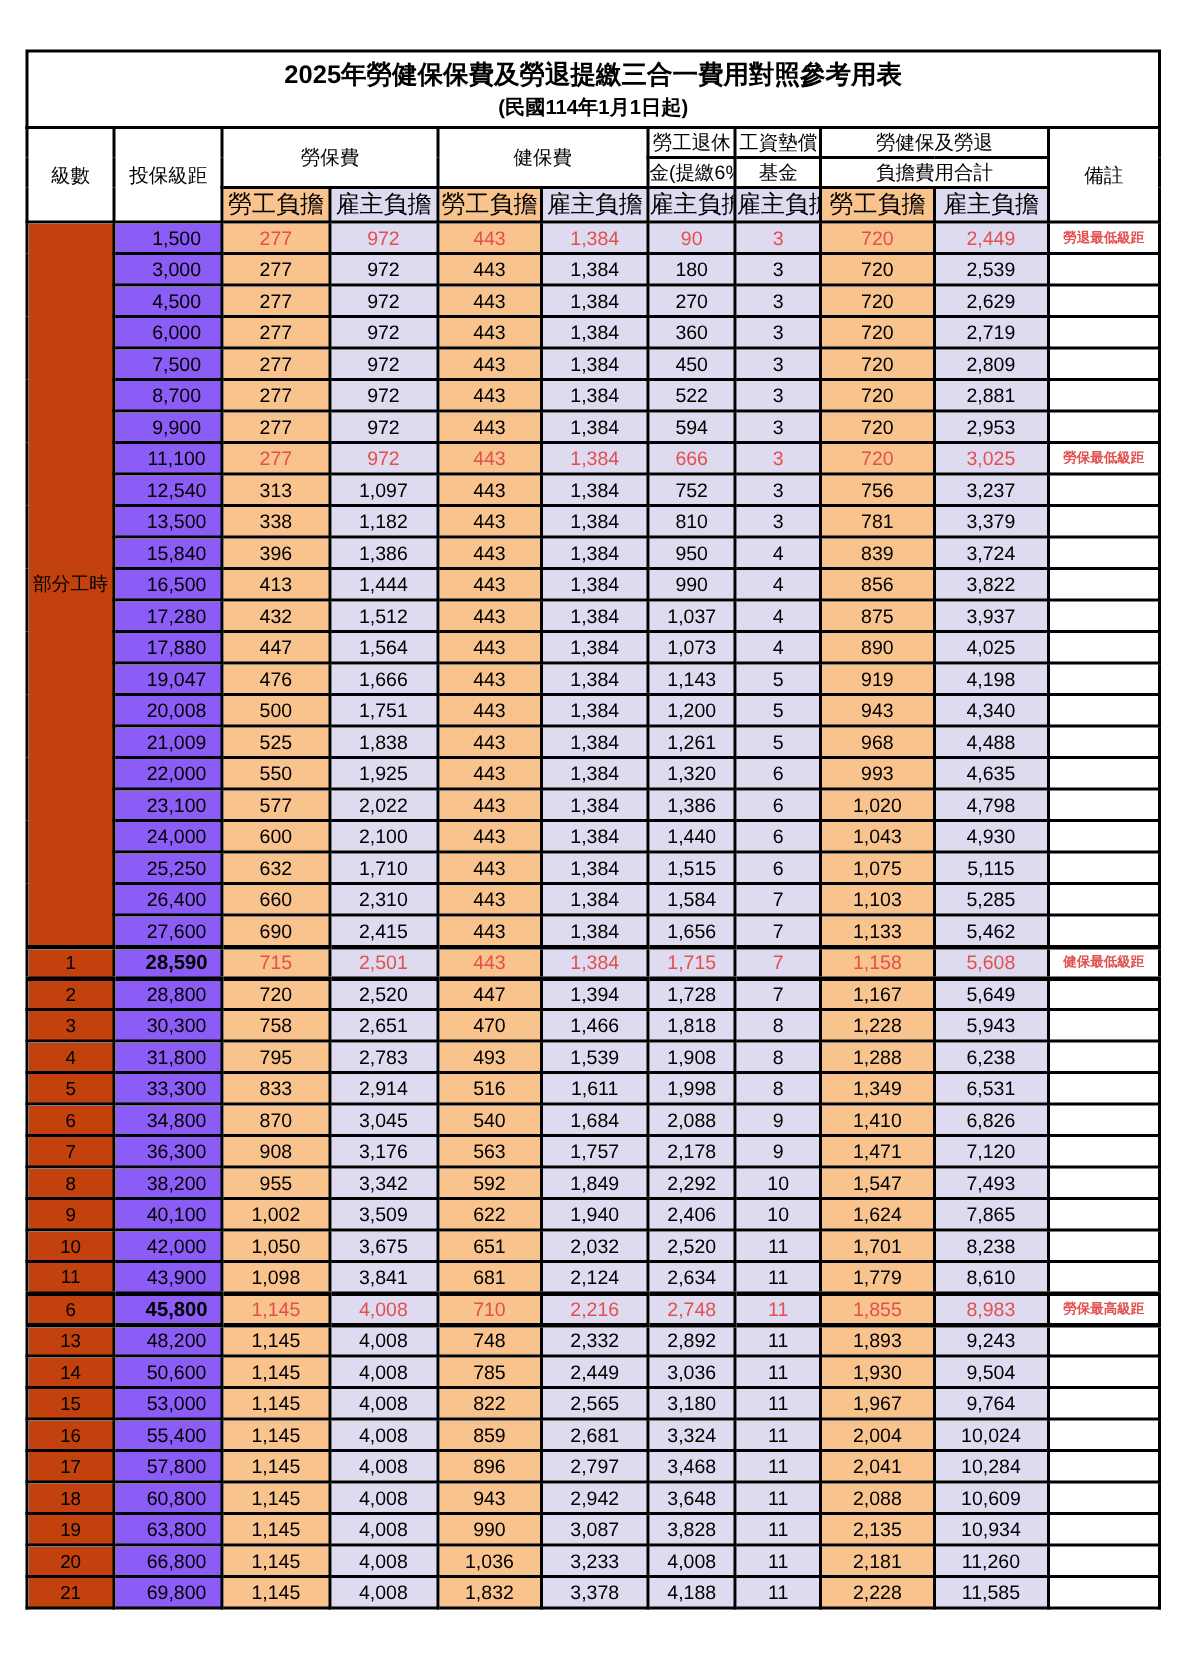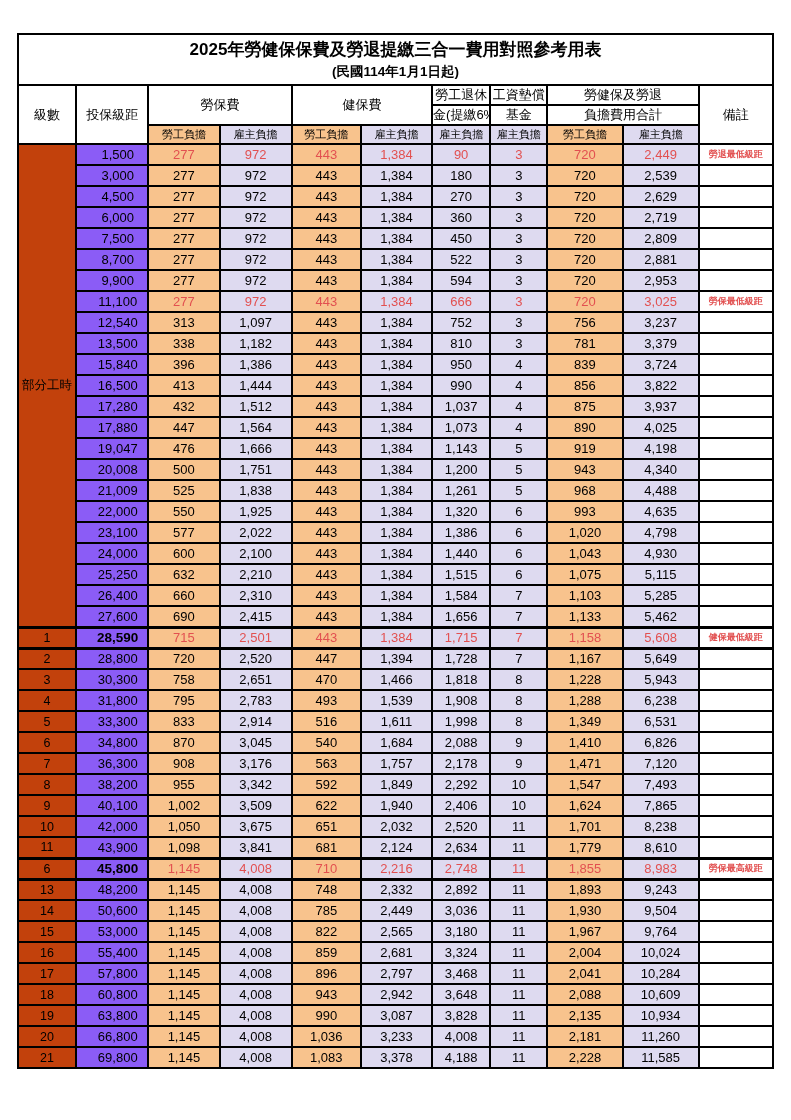--- a/index.html
+++ b/index.html
@@ -33,21 +33,21 @@
     border:2px solid var(--border);
     text-align:center;
     vertical-align:middle;
     padding:0;
     overflow:hidden;
     white-space:nowrap;
   }
   thead th{font-weight:normal;font-size:13px;background:#fff;}
   thead tr.grp1 th{height:20px;}
   thead tr.grp2 th{height:19px;}
-  thead tr.subs th{height:19px;font-size:11px;}
+  thead tr.subs th{height:19px;font-size:16px;}
   thead th.sub-emp{background:var(--orange);}
   thead th.sub-er{background:var(--lavender);}
   tbody td{font-size:13px;height:21px;}
   tbody td.level{font-size:12.5px;background:#c2410c;}
   tbody td.bracket{background:#8b5cf6;padding-left:11px;}
   tbody td.emp{background:var(--orange);}
   tbody td.er{background:var(--lavender);}
   tbody td.note{
     background:#fff;font-size:9px;font-weight:bold;color:var(--red);
     letter-spacing:0px;
@@ -346,21 +346,21 @@
           <td class="er">1,384</td>
           <td class="er">1,440</td>
           <td class="er">6</td>
           <td class="emp">1,043</td>
           <td class="er">4,930</td>
           <td class="note"></td>
         </tr>
         <tr class="">
           <td class="bracket">25,250</td>
           <td class="emp">632</td>
-          <td class="er">2,210</td>
+          <td class="er">1,710</td>
           <td class="emp">443</td>
           <td class="er">1,384</td>
           <td class="er">1,515</td>
           <td class="er">6</td>
           <td class="emp">1,075</td>
           <td class="er">5,115</td>
           <td class="note"></td>
         </tr>
         <tr class="">
           <td class="bracket">26,400</td>
@@ -644,21 +644,21 @@
           <td class="er">11</td>
           <td class="emp">2,181</td>
           <td class="er">11,260</td>
           <td class="note"></td>
         </tr>
         <tr class="">
           <td class="level">21</td>
           <td class="bracket">69,800</td>
           <td class="emp">1,145</td>
           <td class="er">4,008</td>
-          <td class="emp">1,083</td>
+          <td class="emp">1,832</td>
           <td class="er">3,378</td>
           <td class="er">4,188</td>
           <td class="er">11</td>
           <td class="emp">2,228</td>
           <td class="er">11,585</td>
           <td class="note"></td>
         </tr>
       </tbody>
   </table>
 

